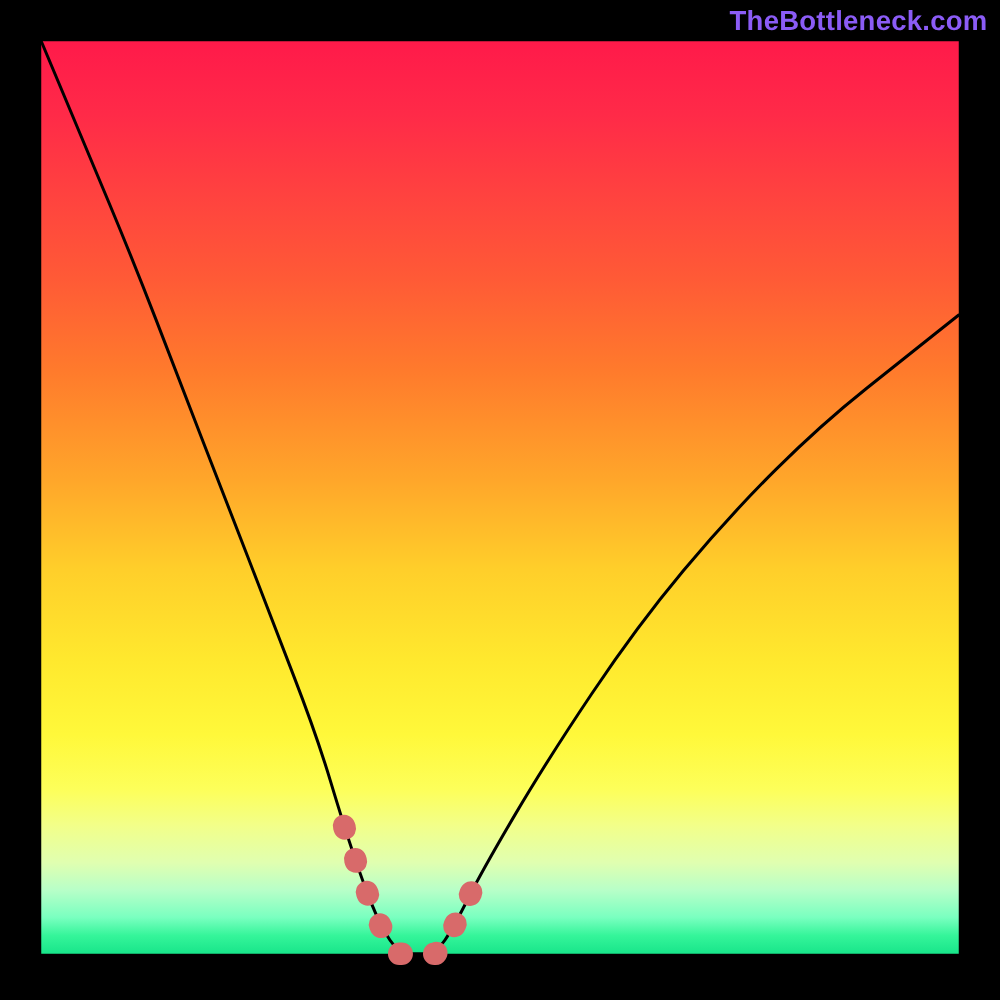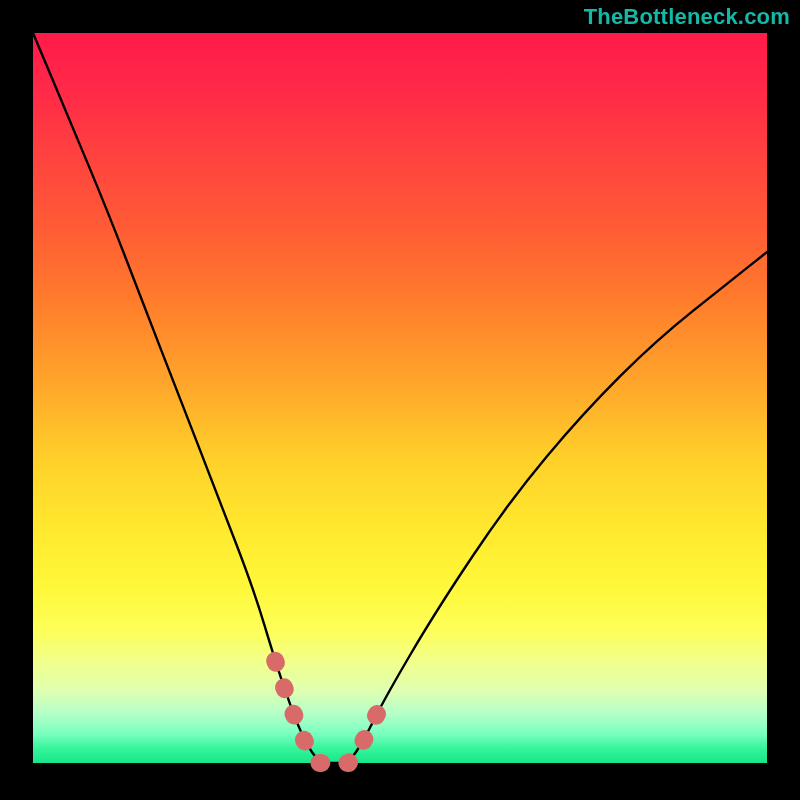--- a/index.html
+++ b/index.html
@@ -47,21 +47,21 @@
     left: 0;
     top: 0;
     width: 734px;
     height: 730px;
     overflow: visible;
   }
   .watermark {
     position: absolute;
     top: 4px;
     right: 10px;
-    color: #14b8a6;
+    color: #8b5cf6;
     font-size: 22px;
     font-weight: 600;
     letter-spacing: 0.2px;
     user-select: none;
   }
 </style>
 </head>
 <body>
 
 <div class="frame">

